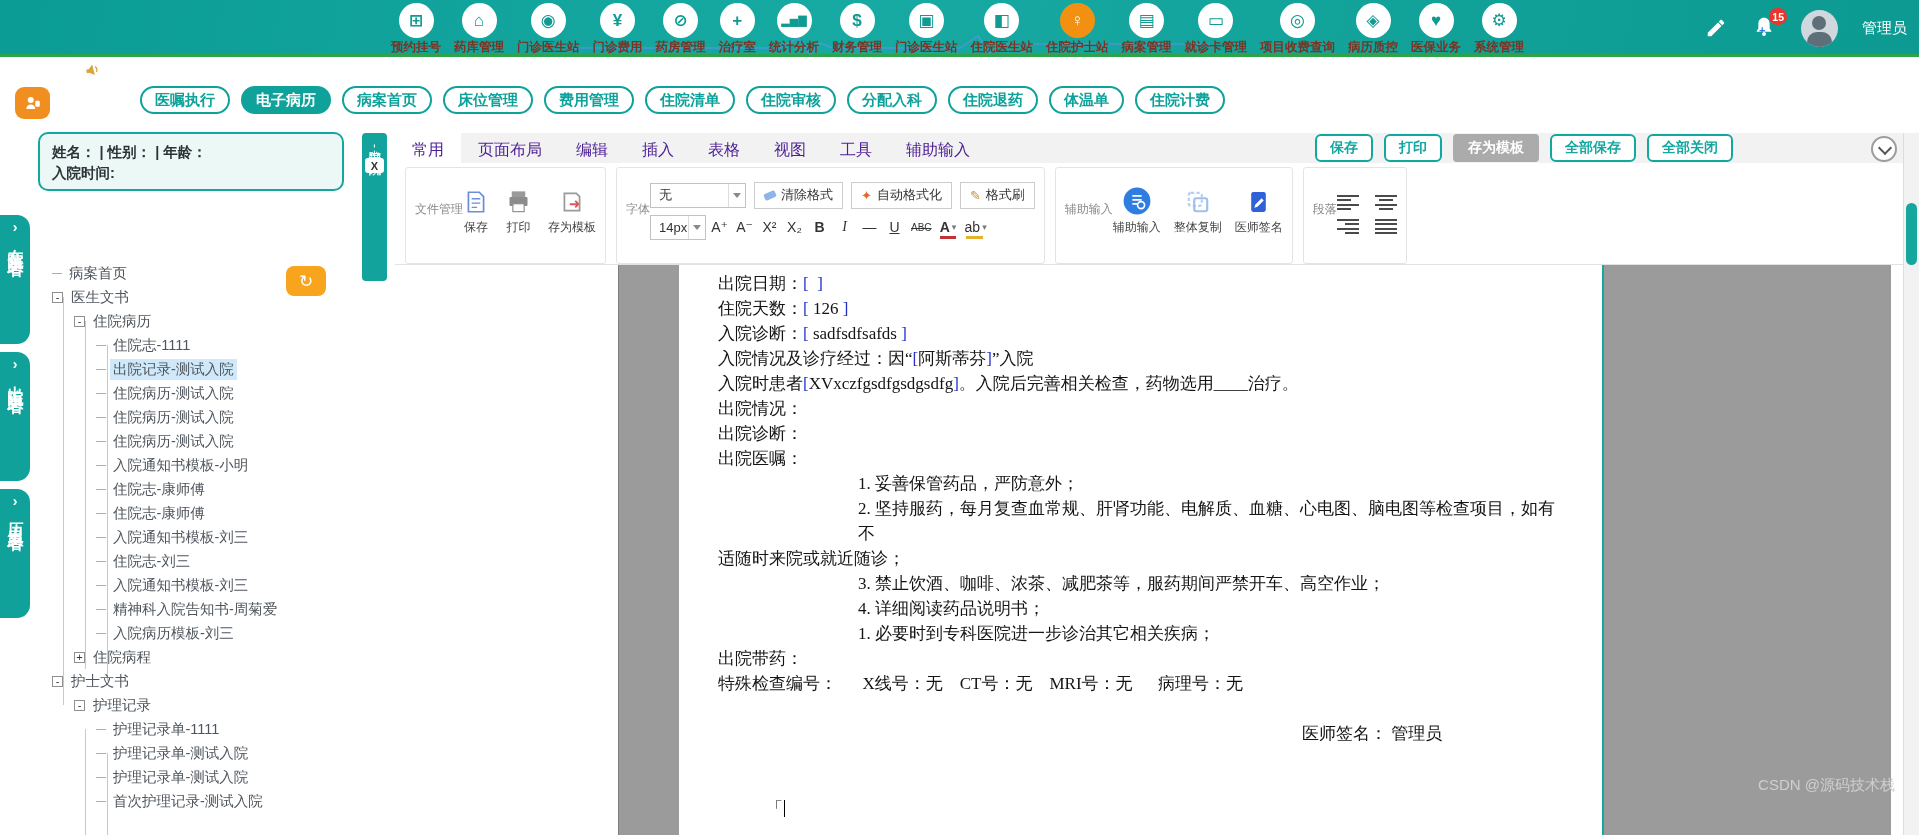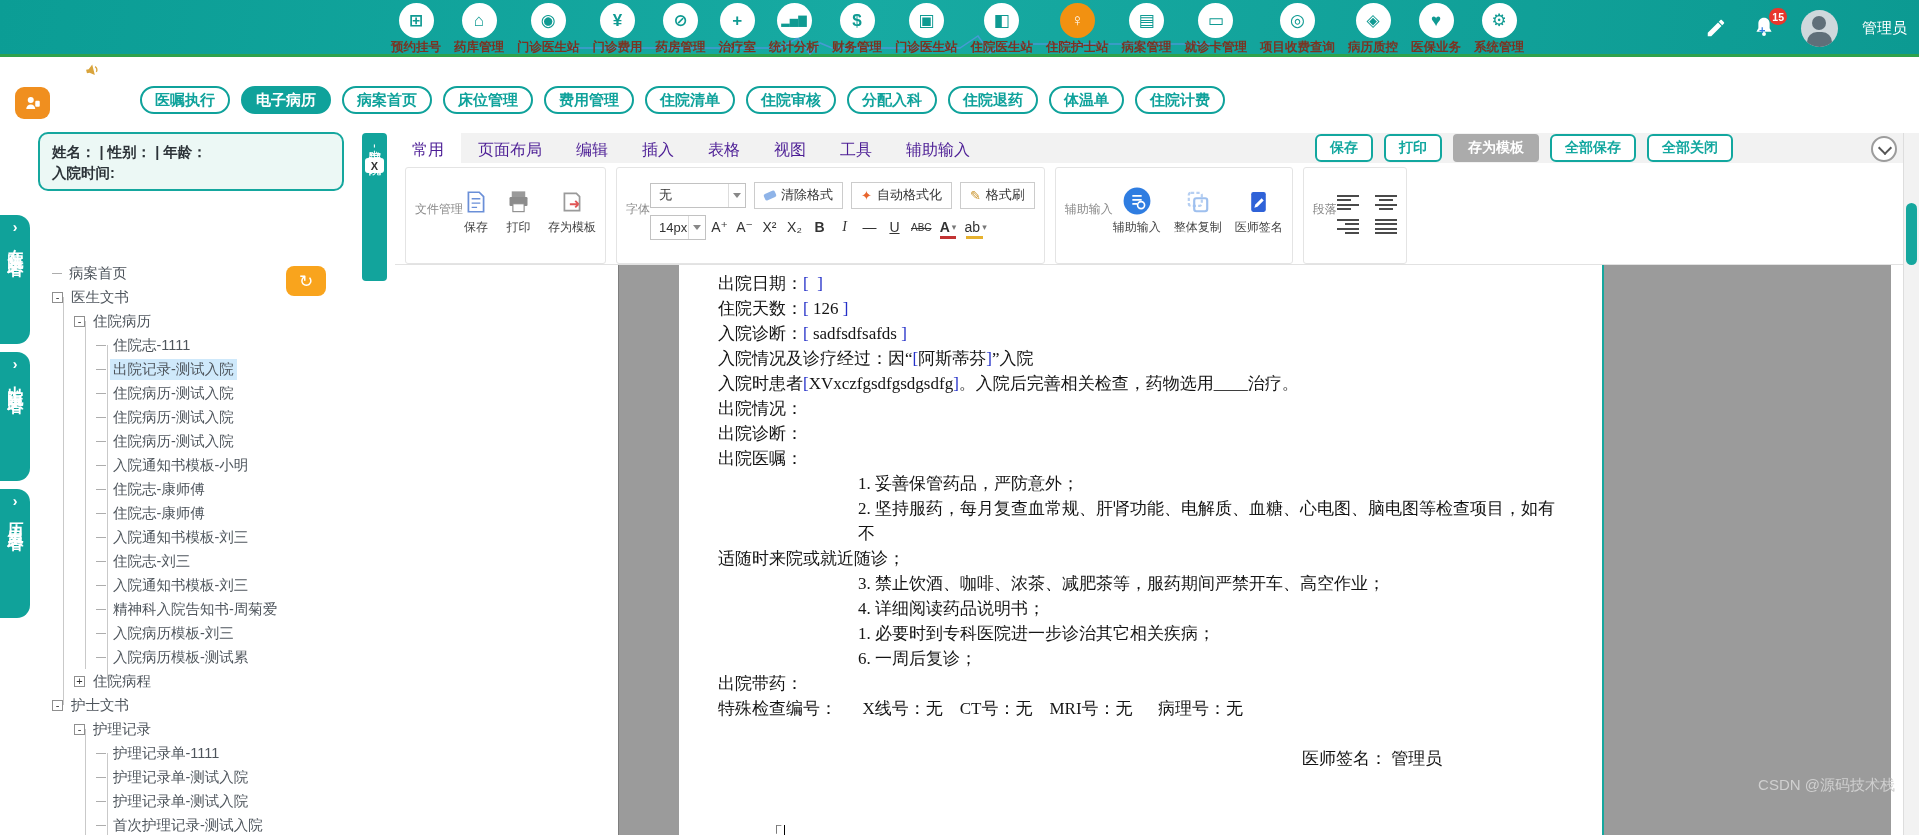--- a/index.html
+++ b/index.html
@@ -423,24 +423,20 @@
         <div class="tree-row lvl2 leaf">
 
           <span class="lbl">精神科入院告知书-周菊爱</span>
         </div>
 
         <div class="tree-row lvl2 leaf">
 
           <span class="lbl">入院病历模板-刘三</span>
         </div>
 
-        <div class="tree-row lvl2 leaf">
-
-          <span class="lbl">入院病历模板-测试累</span>
-        </div>
 
         <div class="tree-row lvl1 plus">
           <span class="exp"></span>
           <span class="lbl">住院病程</span>
         </div>
 
         <div class="tree-row lvl0 minus">
           <span class="exp"></span>
           <span class="lbl">护士文书</span>
         </div>
@@ -691,21 +687,20 @@
               <div class="docline ind"><span>2. 坚持服药，每月复查血常规、肝肾功能、电解质、血糖、心电图、脑电图等检查项目，如有不</span></div>
 
               <div class="docline"><span>适随时来院或就近随诊；</span></div>
 
               <div class="docline ind"><span>3. 禁止饮酒、咖啡、浓茶、减肥茶等，服药期间严禁开车、高空作业；</span></div>
 
               <div class="docline ind"><span>4. 详细阅读药品说明书；</span></div>
 
               <div class="docline ind"><span>1. 必要时到专科医院进一步诊治其它相关疾病；</span></div>
 
-              <div class="docline ind"><span>6. 一周后复诊；</span></div>
 
               <div class="docline"><span>出院带药：</span></div>
 
               <div class="docline pre"><span>特殊检查编号：      X线号：无    CT号：无    MRI号：无      病理号：无</span></div>
 
               <div class="docline"><span></span></div>
 
               <div class="docline sig"><span>医师签名： 管理员</span></div>
 
               <div class="docline"><span></span></div>

